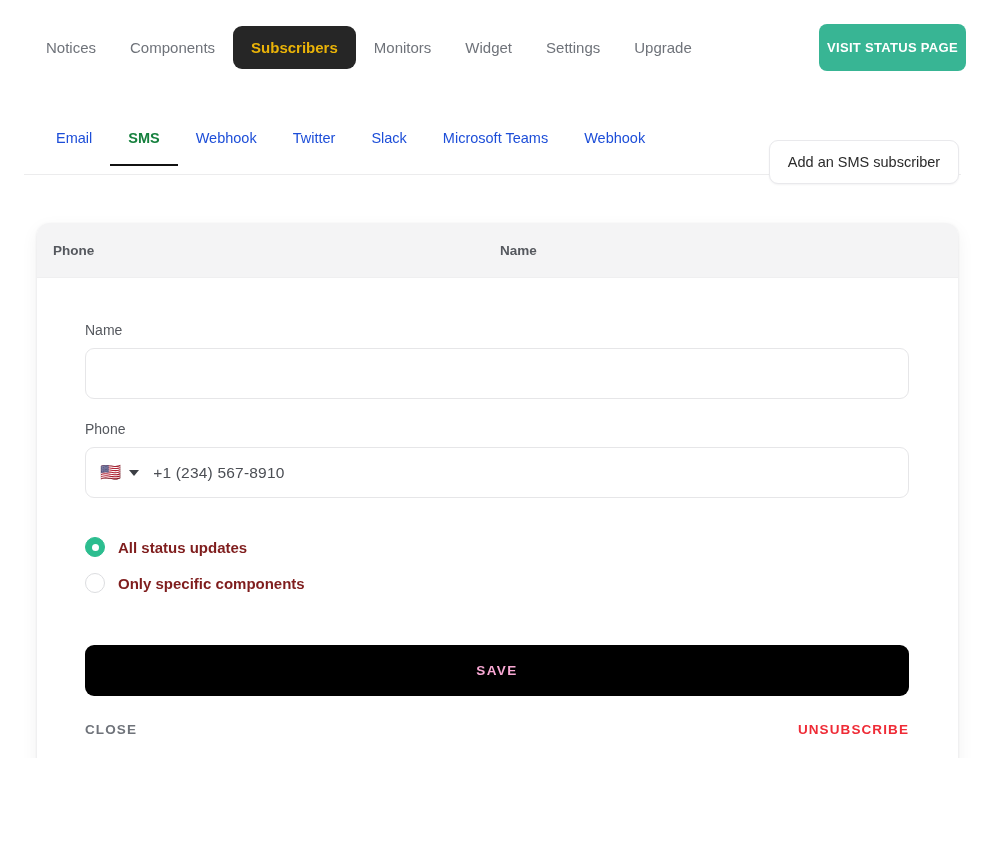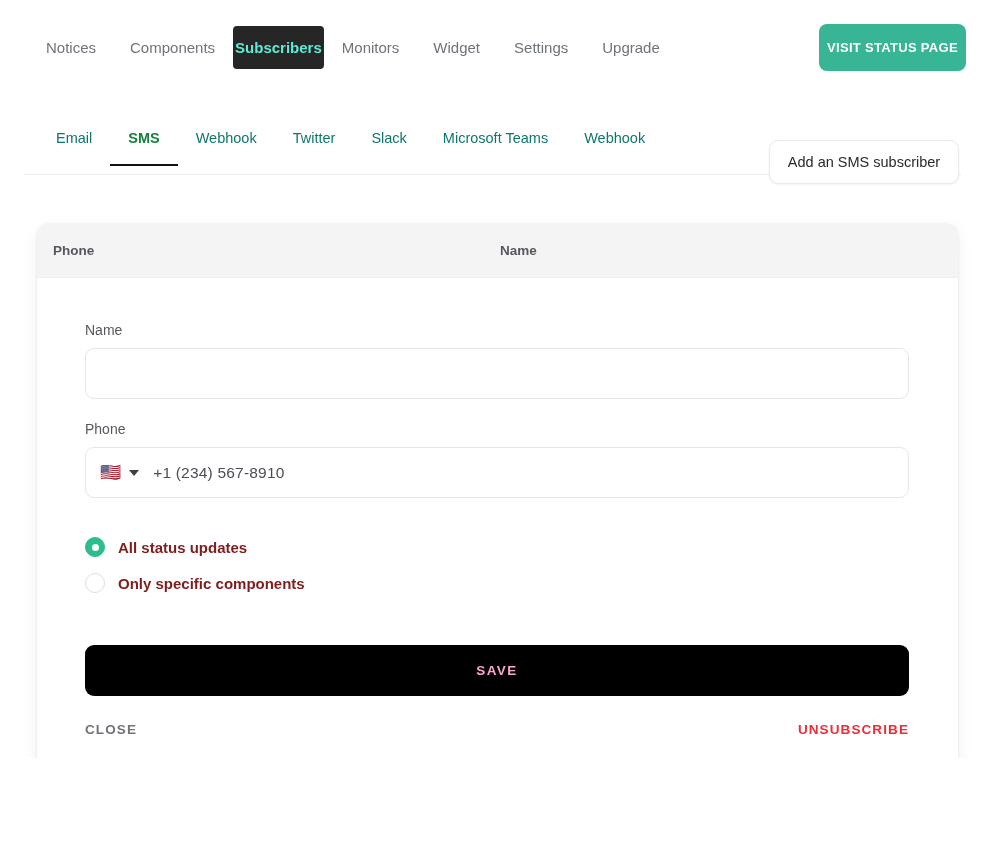--- a/index.html
+++ b/index.html
@@ -15,36 +15,36 @@
   
   .topnav {
     position: absolute; left: 0; top: 0; width: 985px; height: 95px;
     display: flex; align-items: center; background: #ffffff;
   }
   .nav-items { display: flex; align-items: center; margin-left: 30px; gap: 2px; }
   .nav-link {
     font-size: 15px; color: #6f737a; padding: 9px 16px;
     border-radius: 8px; white-space: nowrap; cursor: pointer; line-height: 1;
   }
-  .nav-link.active { background: #262626; color: #5eead4; font-weight: 700; padding: 14px 2px; border-radius: 4px; }
+  .nav-link.active { background: #262626; color: #eab308; font-weight: 700; padding: 14px 18px; border-radius: 9px; }
   .visit-btn {
     position: absolute; right: 19px; top: 24px;
     width: 147px; height: 47px; border-radius: 8px;
     background: #38b594; color: #ffffff;
     font-size: 13px; font-weight: 700; letter-spacing: .3px;
     display: flex; align-items: center; justify-content: center;
     border: none; cursor: pointer; font-family: inherit;
   }
 
   
   .tabs-wrap { position: absolute; left: 0; top: 128px; width: 985px; }
   .tabs-rule { position: absolute; left: 24px; top: 46px; width: 937px; height: 1px; background: #ececed; }
   .tabs { position: relative; display: flex; align-items: flex-start; padding-left: 38px; gap: 0; }
   .tab {
-    position: relative; font-size: 14.5px; color: #0f766e;
+    position: relative; font-size: 14.5px; color: #1d4ed8;
     padding: 0 18px 16px 18px; cursor: pointer; white-space: nowrap; line-height: 1.5;
   }
   .tab.active { color: #15803d; font-weight: 700; }
   .tab.active::after {
     content: ""; position: absolute; left: 0; right: 0; bottom: 0;
     height: 2px; background: #111111;
   }
 
   
   .add-btn {

